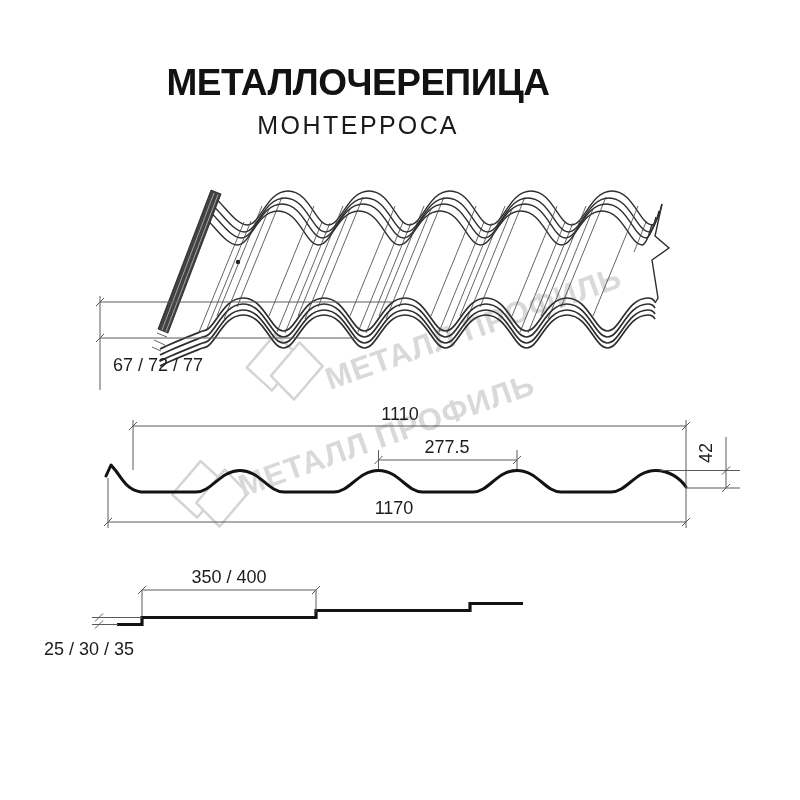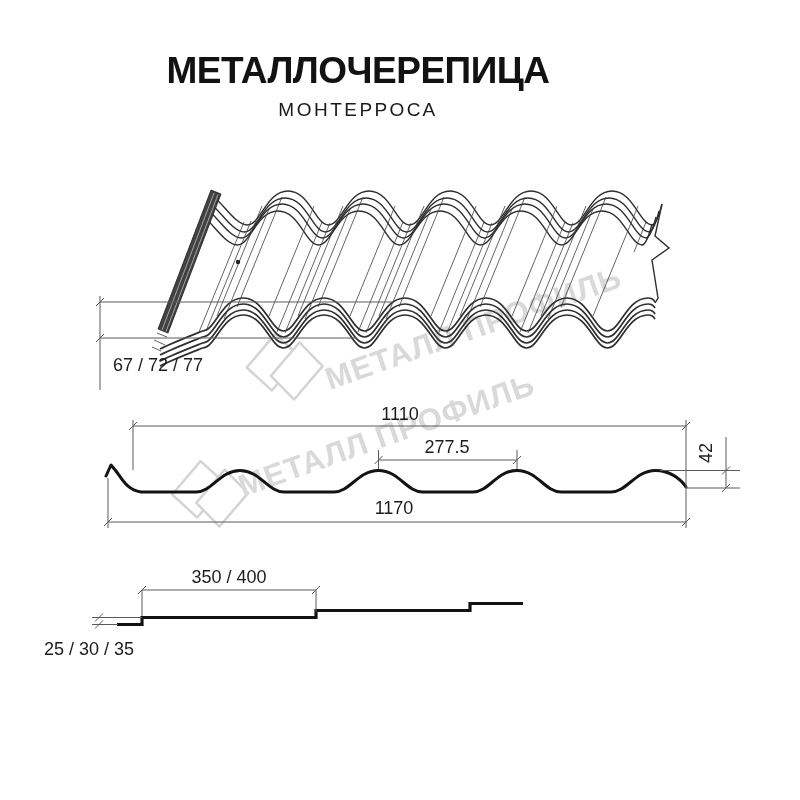--- a/index.html
+++ b/index.html
@@ -1,20 +1,20 @@
 <!DOCTYPE html>
 <html><head>
 <meta charset="utf-8">
 <style>
   html,body{margin:0;padding:0;background:#fff;}
   .canvas{position:relative;width:800px;height:800px;background:#fff;overflow:hidden;
           font-family:"Liberation Sans", sans-serif;}
-  .hdr{position:absolute;top:50px;left:0;width:716px;text-align:center;}
+  .hdr{position:absolute;top:62px;left:0;width:716px;text-align:center;}
   .hdr h1{margin:0;font-size:37px;font-weight:800;letter-spacing:-.5px;color:#121212;}
-  .hdr .sub{margin-top:7px;font-size:19px;font-weight:500;letter-spacing:2.5px;color:#1a1a1a;}
+  .hdr .sub{margin-top:7px;font-size:25px;font-weight:500;letter-spacing:2.5px;color:#1a1a1a;}
   svg{position:absolute;left:0;top:0;}
   .ln-thin{stroke:#3e3e3e;stroke-width:.8;fill:none;}
   .ln{stroke:#2e2e2e;stroke-width:1.4;fill:none;}
   .ln-bold{stroke:#131313;stroke-width:3;fill:none;stroke-linejoin:round;stroke-linecap:round;}
   .step-bold{stroke:#131313;stroke-width:3.2;fill:none;stroke-linejoin:miter;stroke-linecap:butt;}
   .dim{stroke:#5a5a5a;stroke-width:1;fill:none;}
   .dimtxt{font-family:"Liberation Sans",sans-serif;font-size:18px;fill:#1c1c1c;}
   .wm-text{font-family:"Liberation Sans",sans-serif;font-weight:bold;font-size:31px;
            fill:#d9d9d9;letter-spacing:1px;}
   .wm-shape{stroke:#d4d4d4;stroke-width:2.5;fill:#ffffff;stroke-linejoin:round;}

